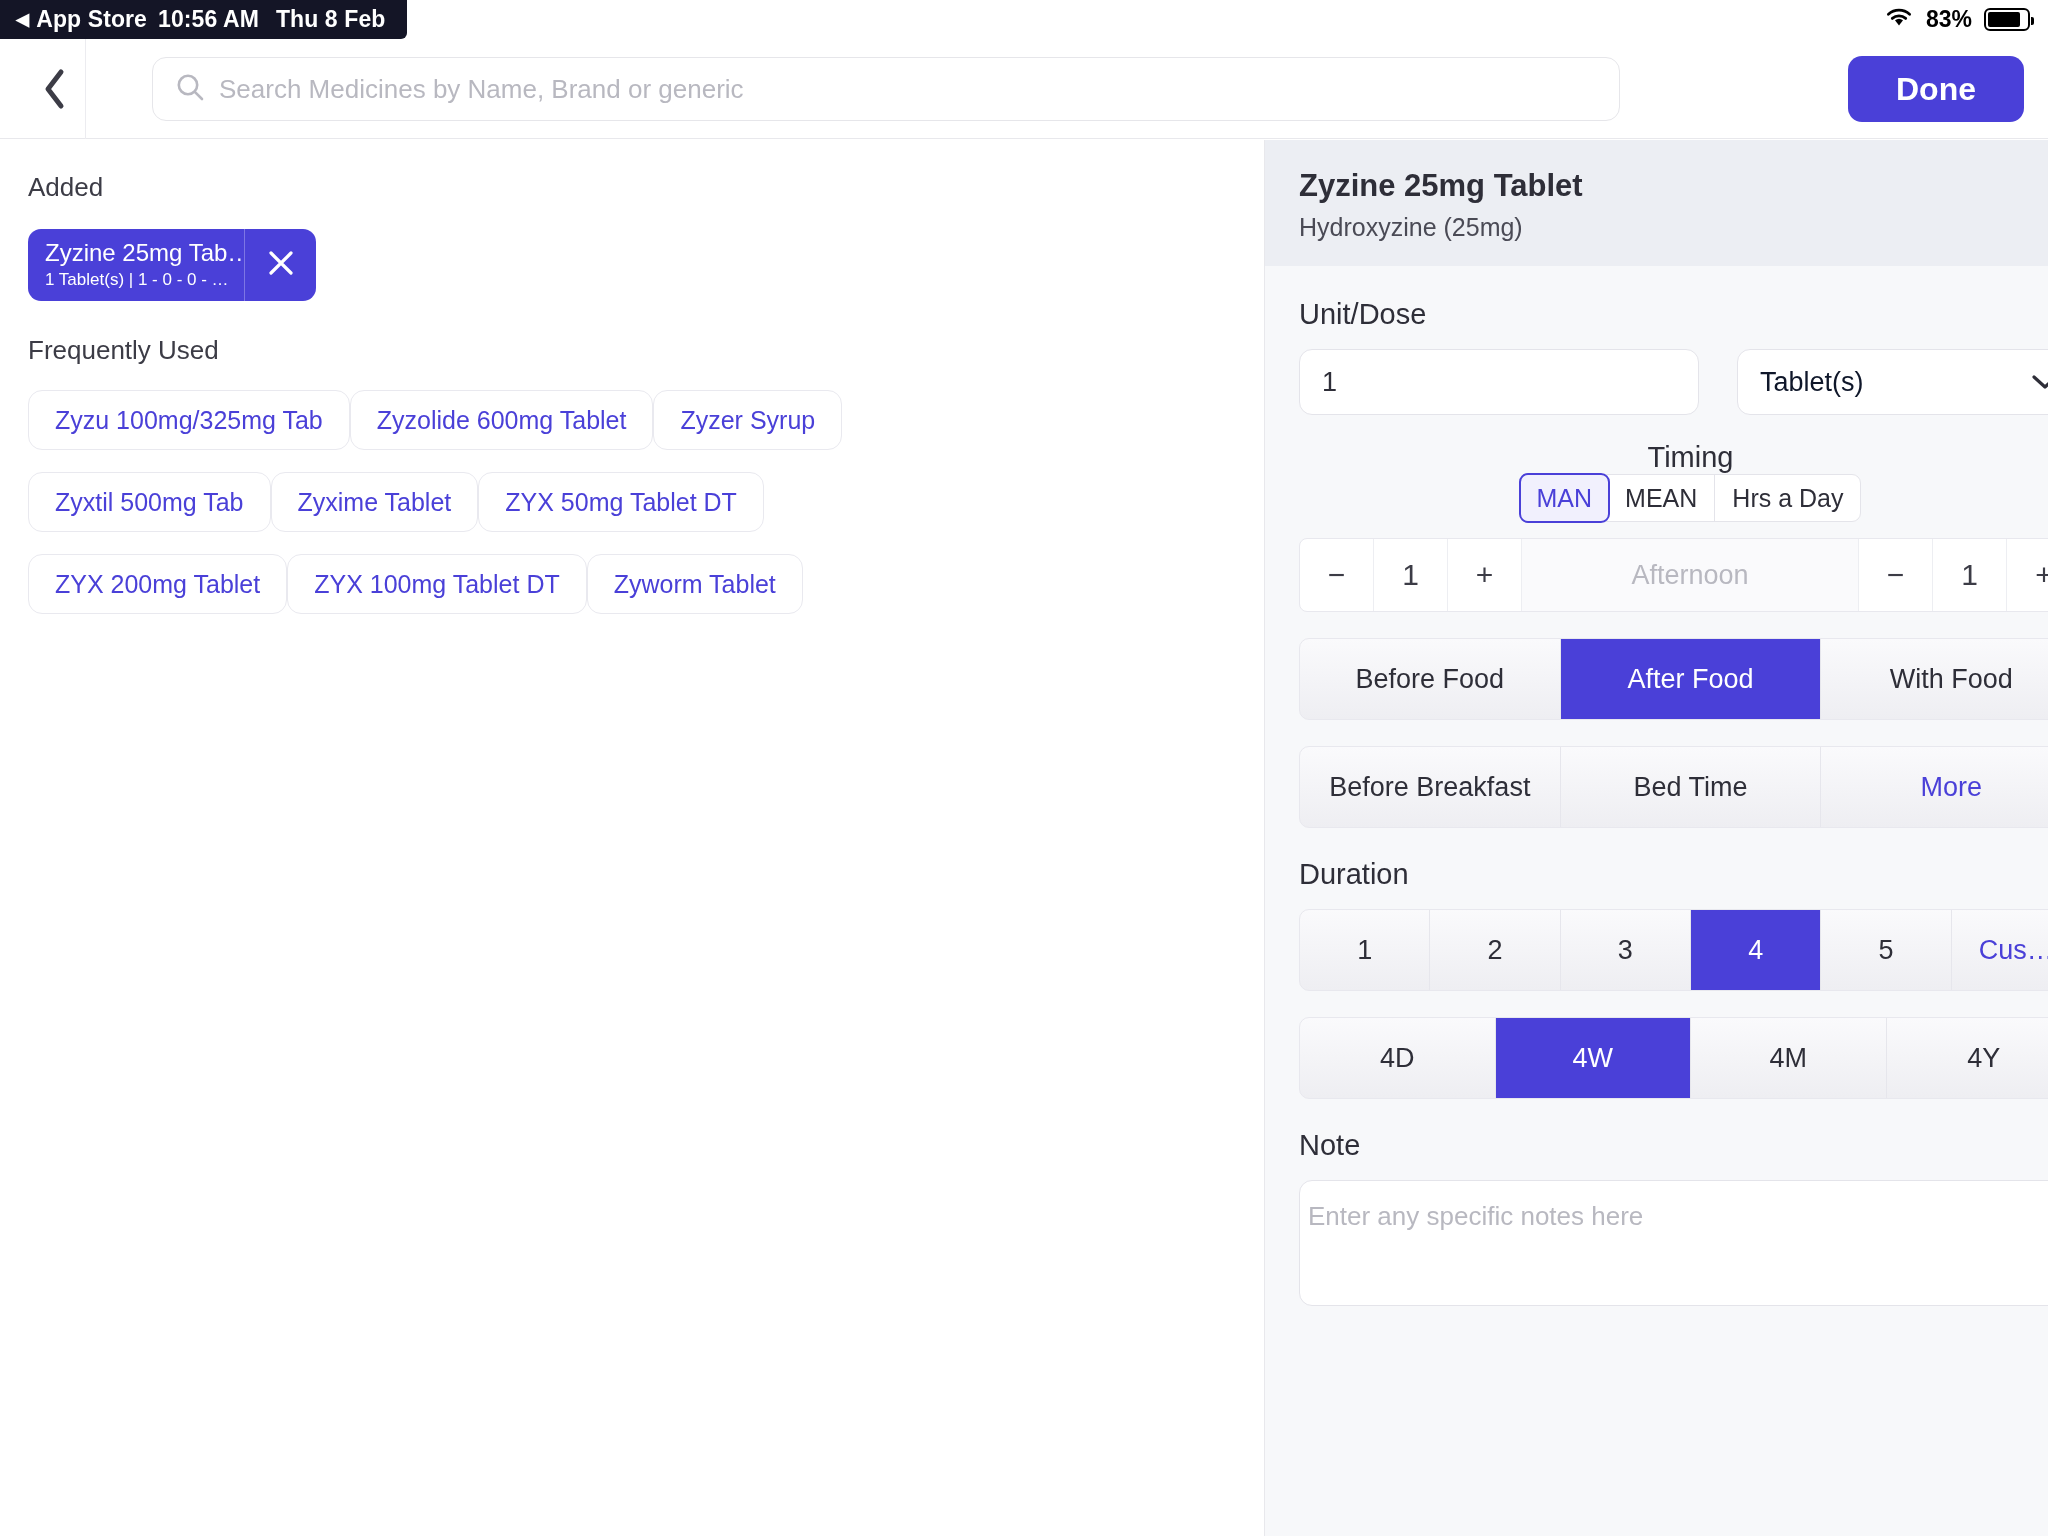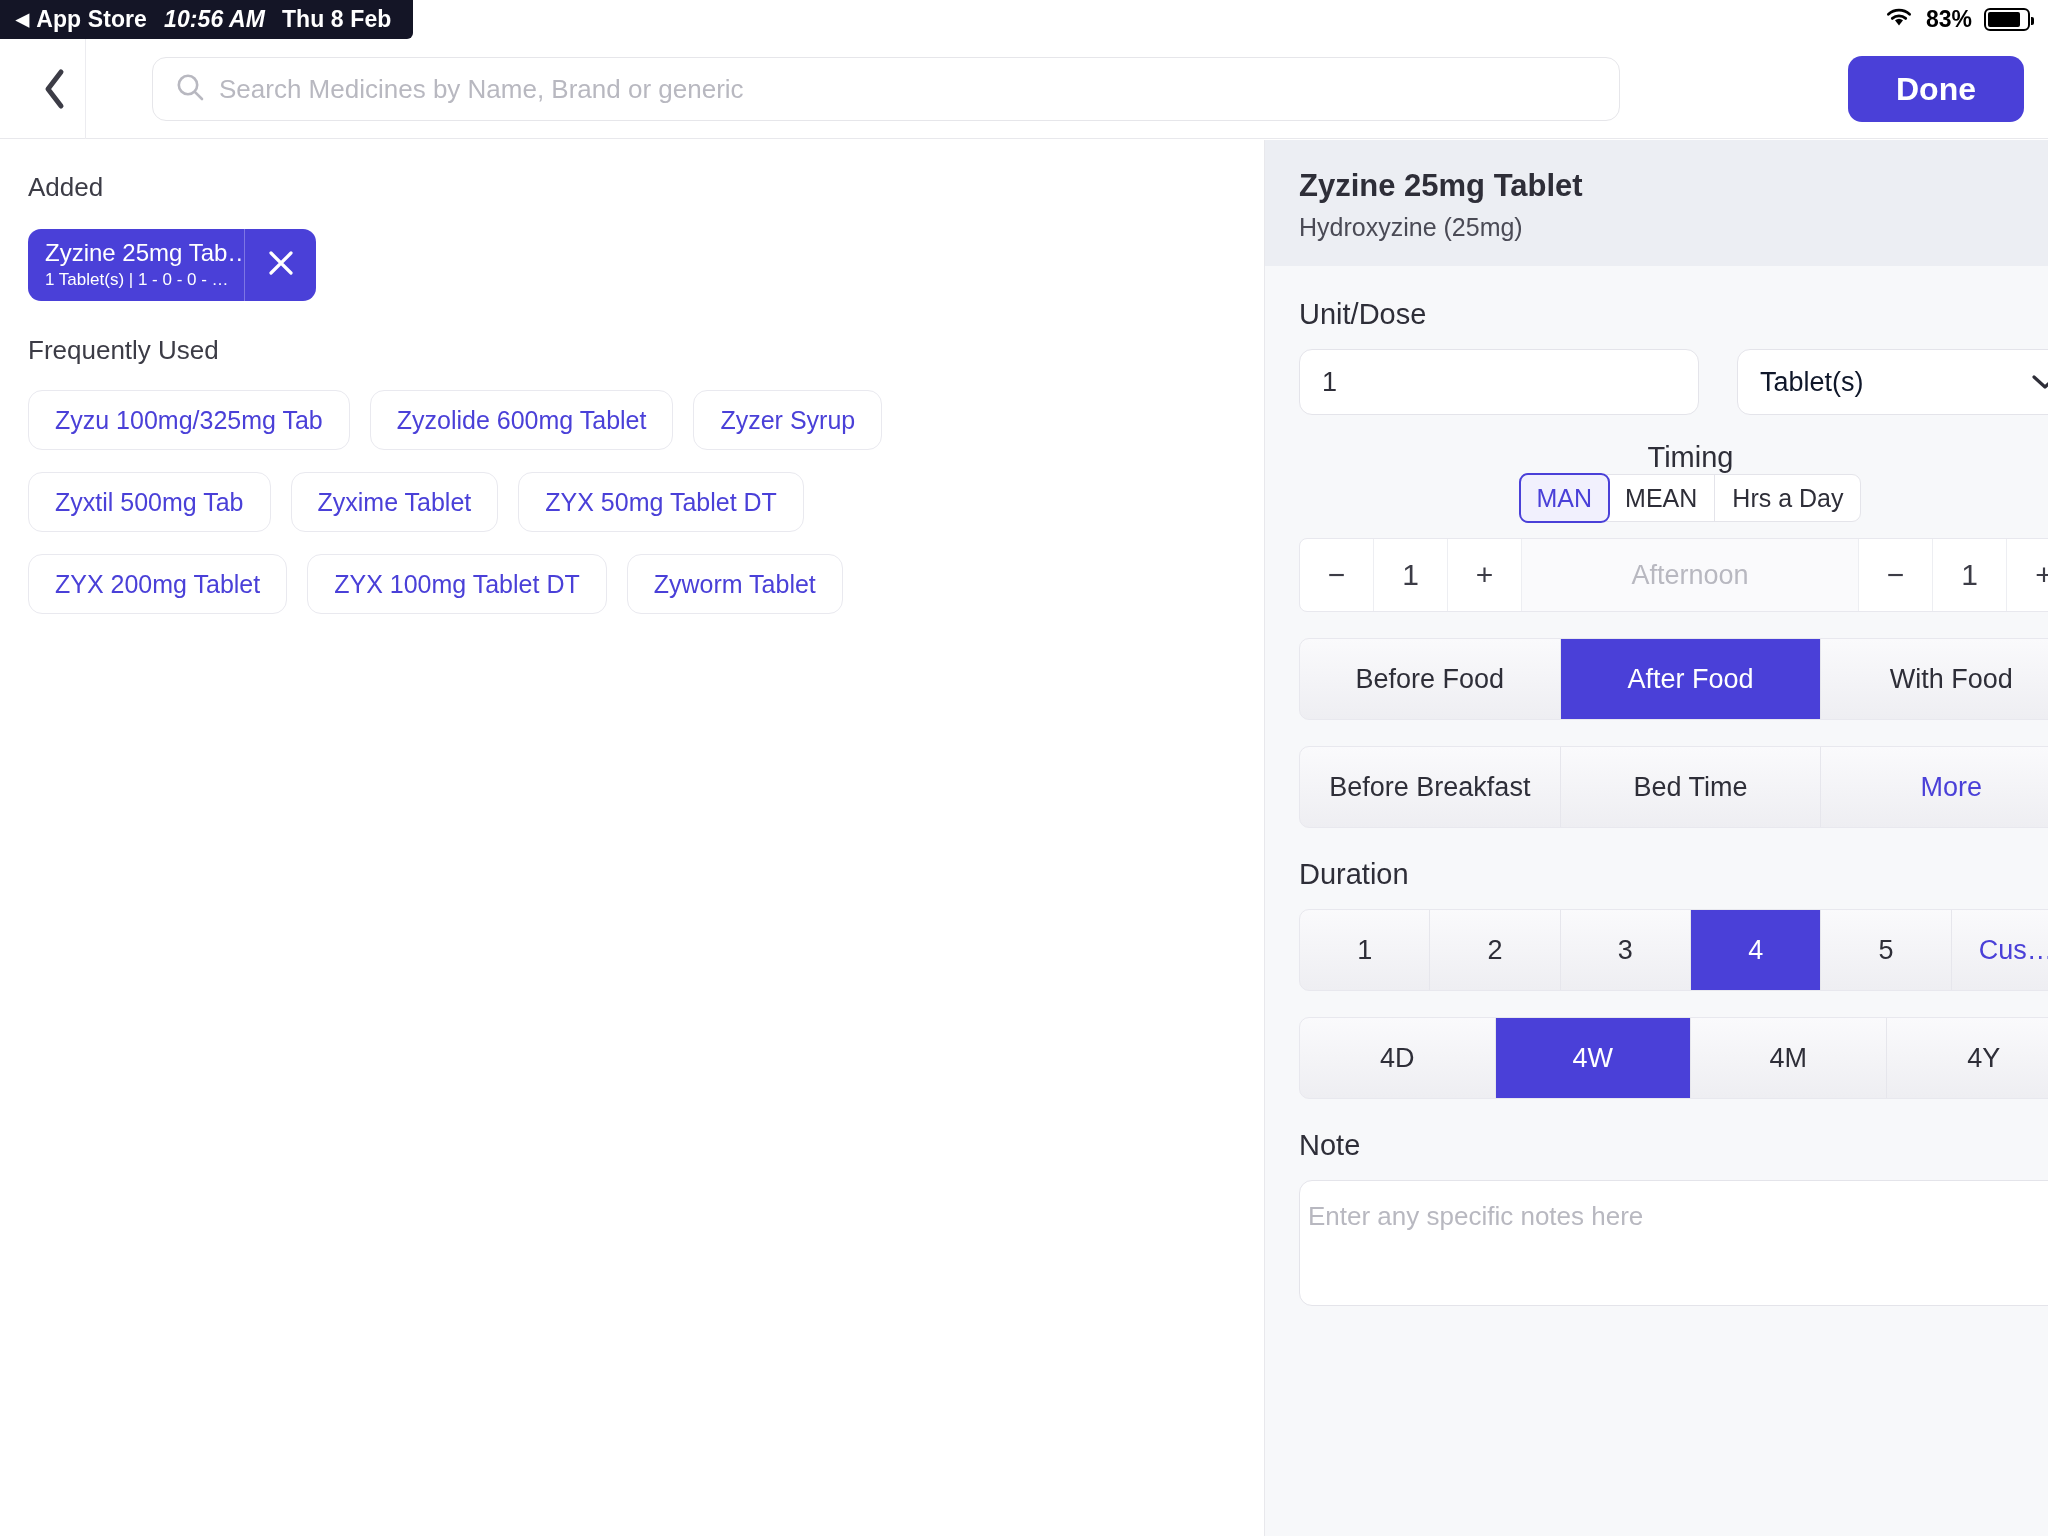--- a/index.html
+++ b/index.html
@@ -15,21 +15,21 @@
     position: absolute; top: 0; left: 0; width: 2048px; height: 39px;
   }
   .status-left {
     position: absolute; top: 0; left: 0; height: 39px;
     background: #141526; color: #ffffff;
     display: flex; align-items: center; gap: 11px;
     padding: 0 22px 0 16px; border-radius: 0 0 6px 0;
     font-size: 23px; font-weight: 700; letter-spacing: 0.1px;
   }
   .status-left .tri { font-size: 17px; line-height: 1; margin-right: -4px; }
-  .status-left .stime { margin-left: 6px; font-weight: 700; font-style: italic; }
+  .status-left .stime { font-weight: 700; }
   .status-left .sdate { margin-left: 6px; font-weight: 700; }
   .status-right {
     position: absolute; top: 0; right: 18px; height: 39px;
     display: flex; align-items: center; gap: 12px; color: #000;
     font-size: 23px; font-weight: 600;
   }
   .batt {
     width: 46px; height: 23px; border: 2.5px solid #000; border-radius: 6px;
     position: relative; padding: 2px;
   }
@@ -93,21 +93,21 @@
   .added-chip .m-sub {
     color: #ffffff; font-size: 17px; white-space: nowrap;
     overflow: hidden; line-height: 1.3; margin-top: 2px;
   }
   .added-chip .x-btn {
     width: 72px; display: flex; align-items: center; justify-content: center;
     border-left: 1.5px solid #7d76e4; cursor: pointer;
   }
   .freq-label { font-size: 26px; color: #3c3c46; margin: 34px 0 24px; }
   .pill-rows { display: flex; flex-direction: column; gap: 22px; }
-  .pill-row { display: flex; gap: 20px; }
+  .pill-row { display: flex; }
   .pill {
     border: 1.5px solid #e9e9ef; border-radius: 14px; background: #fff;
     height: 60px; padding: 0 26px; display: flex; align-items: center;
     color: #4a40d8; font-size: 25px; cursor: pointer; white-space: nowrap;
   }
 
   
   .rightpane {
     position: absolute; top: 140px; left: 1264px; width: 852px; height: 1396px;
     background: #f7f8fa; border-left: 1px solid #e8e8ec;

